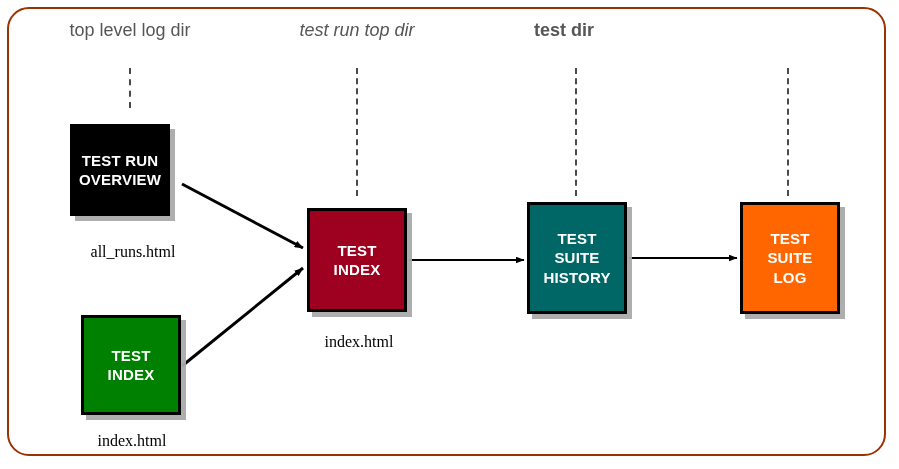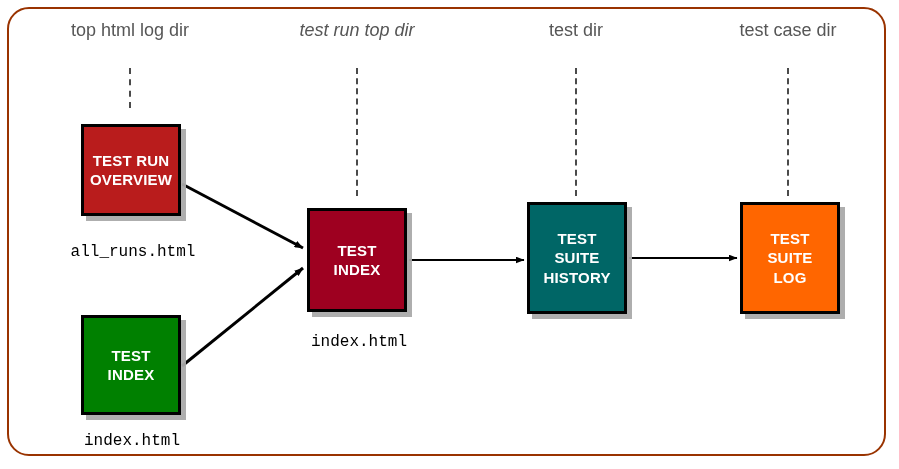--- a/index.html
+++ b/index.html
@@ -64,21 +64,21 @@
     text-align: center;
     box-shadow: 5px 5px 0 0 rgba(170,170,170,0.95);
     user-select: none;
   }
   .node .line { display: block; }
 
   
   .caption {
     position: absolute;
     color: #000000;
-    font-family: Liberation Mono, monospace;
+    font-family: Liberation Serif, serif;
     font-size: 16px;
     white-space: nowrap;
     transform: translateX(-50%);
     text-align: center;
   }
   
   #edges {
     position: absolute;
     left: 0; top: 0;
     width: 899px;
@@ -86,43 +86,42 @@
     pointer-events: none;
   }
 </style>
 </head>
 <body>
 
 <div id="canvas" style="background: rgb(255, 255, 255);">
 
   <div id="frame" style="border-color: rgb(153, 51, 0);"></div>
 
-  <div class="col-header" id="hdr0" style="left: 130px; top: 20px;">top html log dir</div>
+  <div class="col-header" id="hdr0" style="left: 130px; top: 20px;">top level log dir</div>
   <div class="col-header" id="hdr1" style="left: 357px; top: 20px; font-style: italic;">test run top dir</div>
-  <div class="col-header" id="hdr2" style="left: 576px; top: 20px;">test dir</div>
-  <div class="col-header" id="hdr3" style="left: 788px; top: 20px;">test case dir</div>
+  <div class="col-header" id="hdr2" style="left: 564px; top: 20px; font-weight: bold;">test dir</div>
 
   <div class="guide" id="g0" style="left: 130px; top: 68px; height: 40px;"></div>
   <div class="guide" id="g1" style="left: 357px; top: 68px; height: 128px;"></div>
   <div class="guide" id="g2" style="left: 576px; top: 68px; height: 128px;"></div>
   <div class="guide" id="g3" style="left: 788px; top: 68px; height: 128px;"></div>
 
   <svg id="edges" viewBox="0 0 899 469" xmlns="http://www.w3.org/2000/svg">
     <defs>
       <marker id="arrowhead" markerWidth="9" markerHeight="7" refX="8.5" refY="3.5" orient="auto" markerUnits="userSpaceOnUse">
         <polygon points="0 0, 9 3.5, 0 7" fill="#000000"></polygon>
       </marker>
     </defs>
     <line x1="182" y1="184" x2="303" y2="248" stroke="#000000" stroke-width="3" marker-end="url(#arrowhead)"></line>
     <line x1="182" y1="366" x2="303" y2="268" stroke="#000000" stroke-width="3" marker-end="url(#arrowhead)"></line>
     <line x1="409" y1="260" x2="524" y2="260" stroke="#000000" stroke-width="2" marker-end="url(#arrowhead)"></line>
     <line x1="629" y1="258" x2="737" y2="258" stroke="#000000" stroke-width="2" marker-end="url(#arrowhead)"></line>
   </svg>
 
-  <div class="node" id="n0" style="left: 81px; top: 124px; width: 100px; height: 92px; background: #b91c1c;">
+  <div class="node" id="n0" style="left: 70px; top: 124px; width: 100px; height: 92px; background: #000000;">
     <span class="line">TEST RUN</span>
     <span class="line">OVERVIEW</span>
   </div>
 
   <div class="node" id="n1" style="left: 81px; top: 315px; width: 100px; height: 100px; background: rgb(0, 128, 0);">
     <span class="line">TEST</span>
     <span class="line">INDEX</span>
   </div>
 
   <div class="node" id="n2" style="left: 307px; top: 208px; width: 100px; height: 104px; background: rgb(158, 0, 32);">

